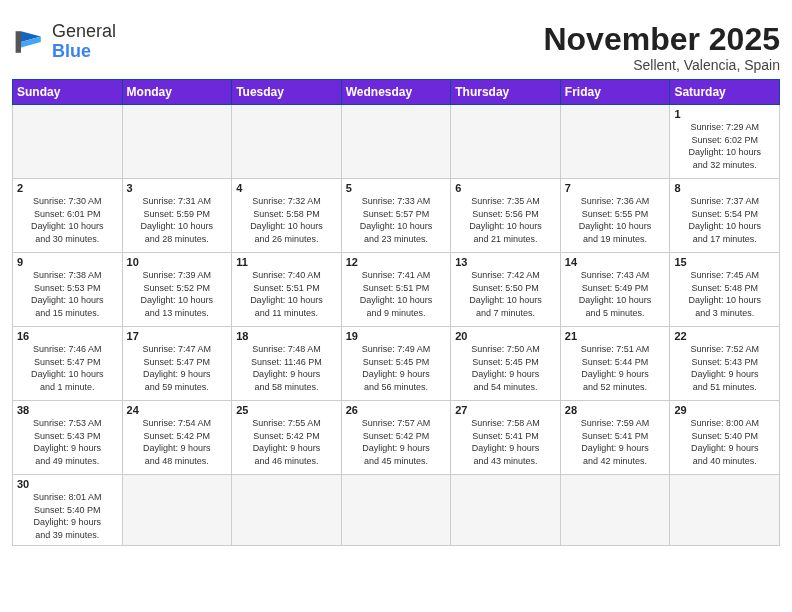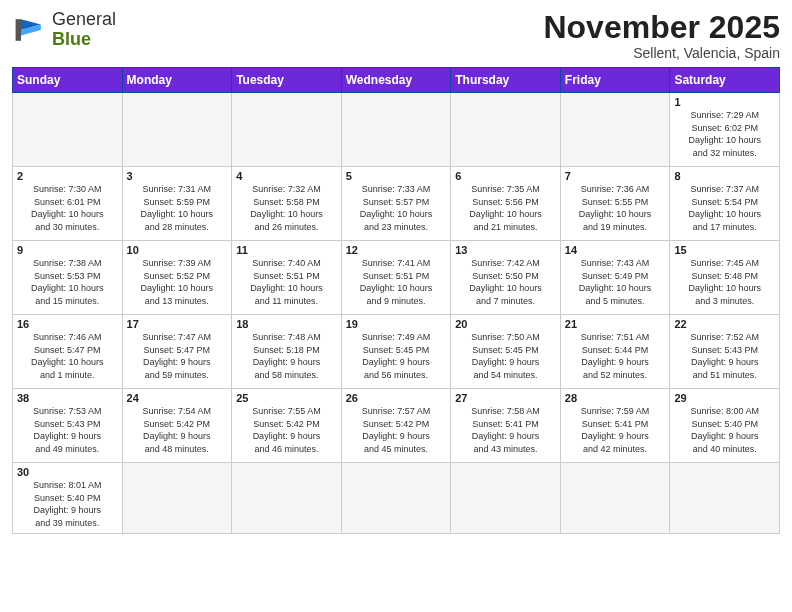--- a/index.html
+++ b/index.html
@@ -5,40 +5,40 @@
     * { margin: 0; padding: 0; box-sizing: border-box; }
     body {
       font-family: Arial, sans-serif;
       background: #fff;
       width: 792px;
       height: 612px;
       overflow: hidden;
     }
     .container {
       width: 792px;
-      padding: 10px 12px 8px 12px;
+      padding: 22px 12px 8px 12px;
     }
     .header-row {
       display: flex;
       justify-content: space-between;
       align-items: flex-start;
       margin-bottom: 6px;
     }
     .logo {
       display: flex;
       align-items: center;
       gap: 4px;
     }
     .logo-text {
       font-size: 18px;
       color: #333;
       line-height: 1.1;
     }
     .logo-text .general { font-weight: normal; }
-    .logo-text .blue { color: #4d7c0f; font-weight: bold; }
+    .logo-text .blue { color: #3b82f6; font-weight: bold; }
     .logo-icon {
       width: 36px;
       height: 36px;
     }
     .title-block {
       text-align: right;
     }
     .month-title {
       font-size: 32px;
       font-weight: bold;
@@ -256,21 +256,21 @@
           <td>
             <span class="day-num">17</span>
             <div class="day-info" style="white-space: pre-line;">Sunrise: 7:47 AM
 Sunset: 5:47 PM
 Daylight: 9 hours
 and 59 minutes.</div>
           </td>
           <td>
             <span class="day-num">18</span>
             <div class="day-info" style="white-space: pre-line;">Sunrise: 7:48 AM
-Sunset: 5:18 PM
+Sunset: 11:46 PM
 Daylight: 9 hours
 and 58 minutes.</div>
           </td>
           <td>
             <span class="day-num">19</span>
             <div class="day-info" style="white-space: pre-line;">Sunrise: 7:49 AM
 Sunset: 5:45 PM
 Daylight: 9 hours
 and 56 minutes.</div>
           </td>

